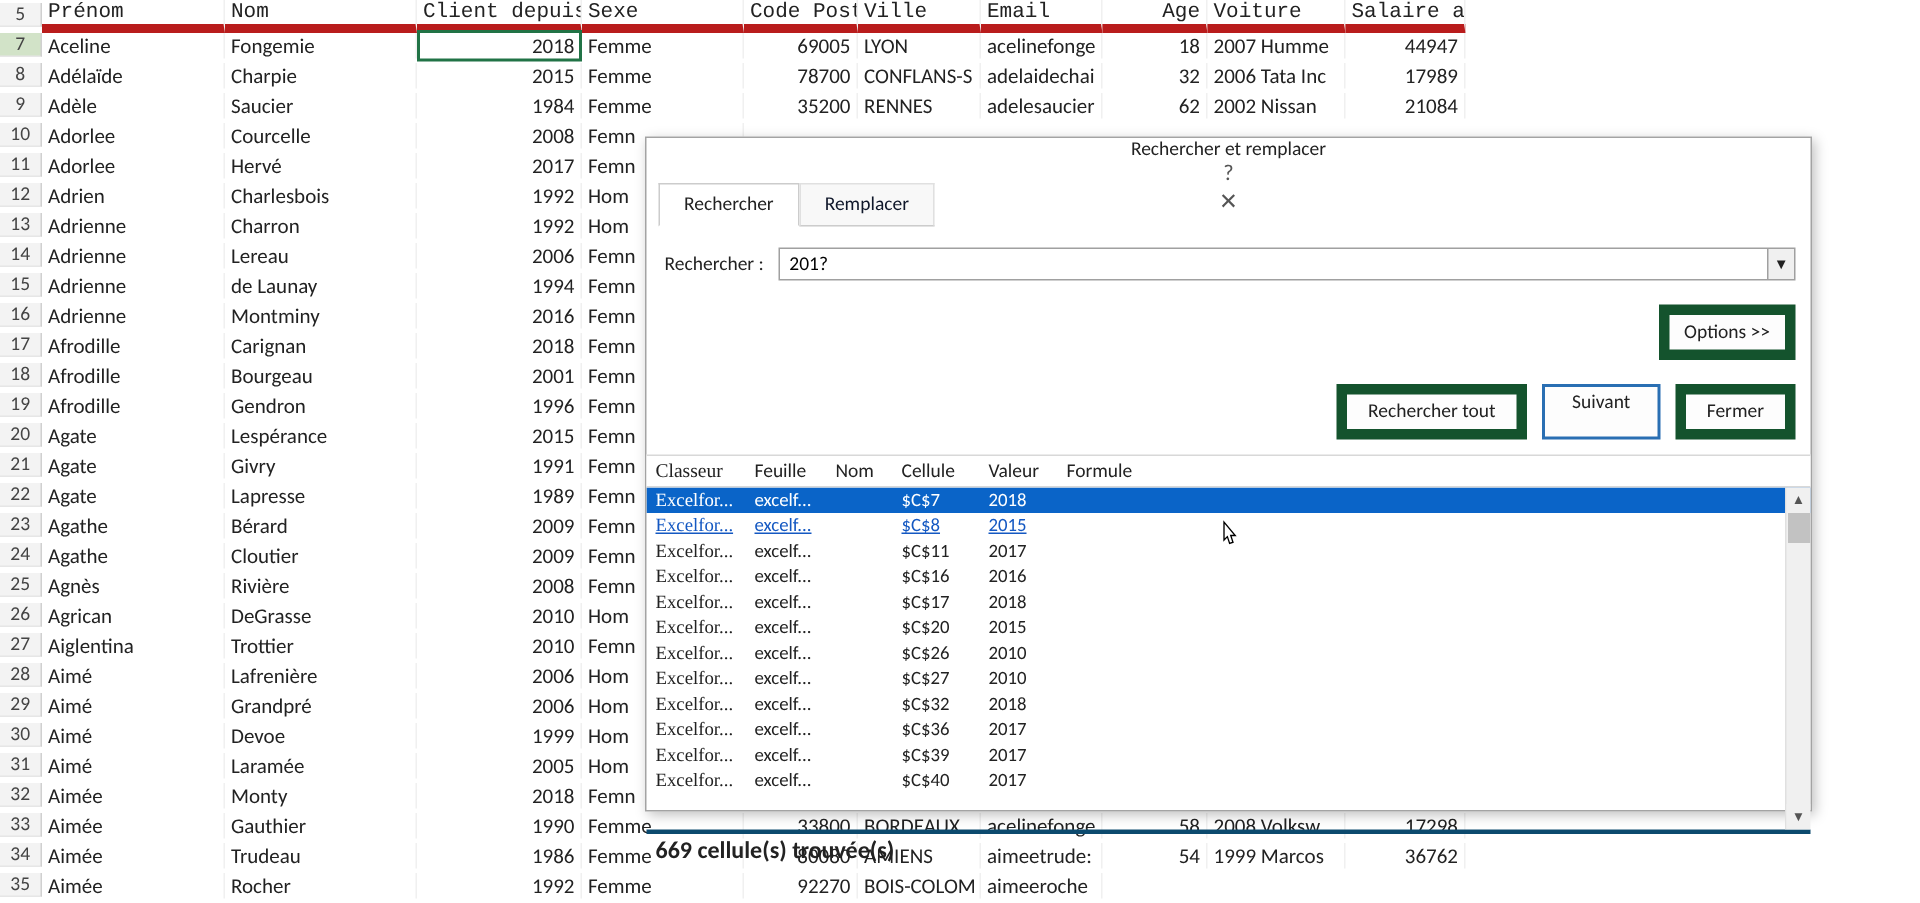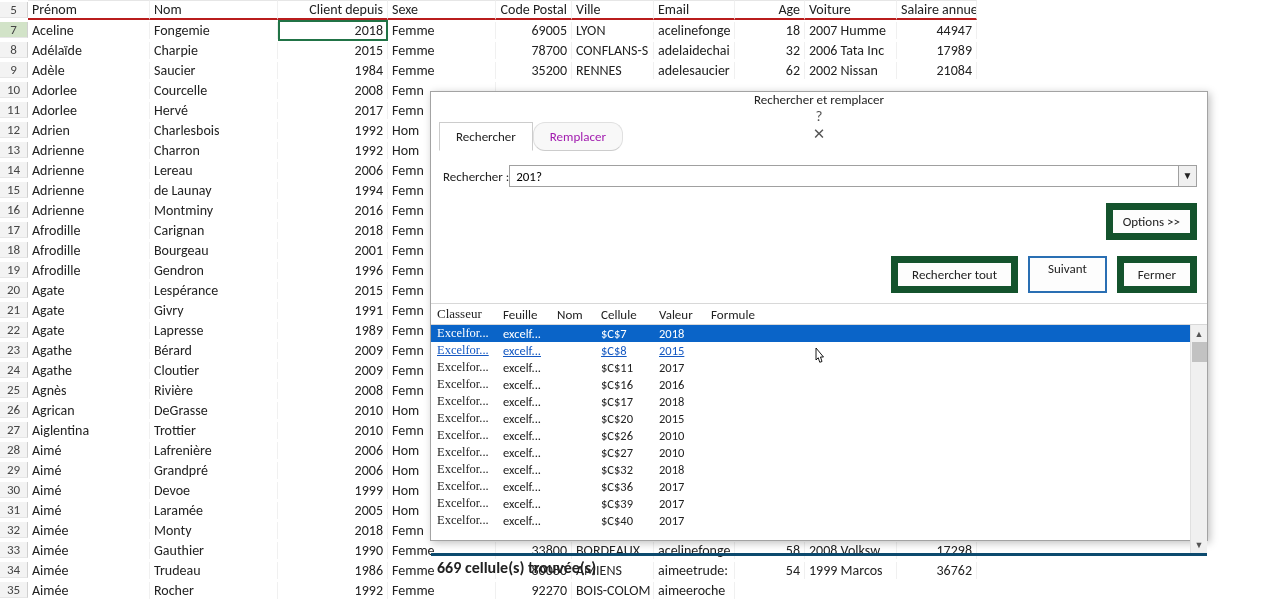--- a/index.html
+++ b/index.html
@@ -38,21 +38,21 @@
   .cA { width: 122px; }
   .cB { width: 128px; }
   .cC { width: 110px; text-align: right; }
   .cD { width: 108px; }
   .cE { width: 76px; text-align: right; }
   .cF { width: 82px; }
   .cG { width: 81px; }
   .cH { width: 70px; text-align: right; }
   .cI { width: 92px; }
   .cJ { width: 80px; text-align: right; }
-  .hdr .cell { border-top: 1px solid #e6e6e6; border-bottom: 2px solid #b91c1c; }
+  .hdr .cell { border-top: 1px solid #e6e6e6; border-bottom: 6px solid #b91c1c; font-family: Liberation Mono, monospace; }
   .selcell {
     border: 2px solid #217346 !important;
     background: #fff;
     position: relative;
     padding: 0 3px;
   }
 
   
   .dialog {
     position: absolute;
@@ -82,29 +82,29 @@
   .tab {
     padding: 6px 16px;
     font-size: 13px;
     border: 1px solid #ccc;
     border-bottom: 1px solid #fff;
     background: #fff;
     cursor: default;
   }
   .tab.inactive {
     border-color: #e0e0e0;
-    color: #a21caf;
+    color: #0f172a;
     background: #f8f8f8;
     border-bottom: 1px solid #ccc;
-    border-radius: 12px;
   }
   .searchrow {
     display: flex;
     align-items: center;
     padding: 14px 10px 10px 12px;
+    gap: 10px;
   }
   .searchrow label { font-size: 13px; white-space: nowrap; }
   .combo {
     flex: 1;
     display: flex;
     border: 1px solid #a0a0a0;
     height: 22px;
   }
   .combo input {
     flex: 1;

